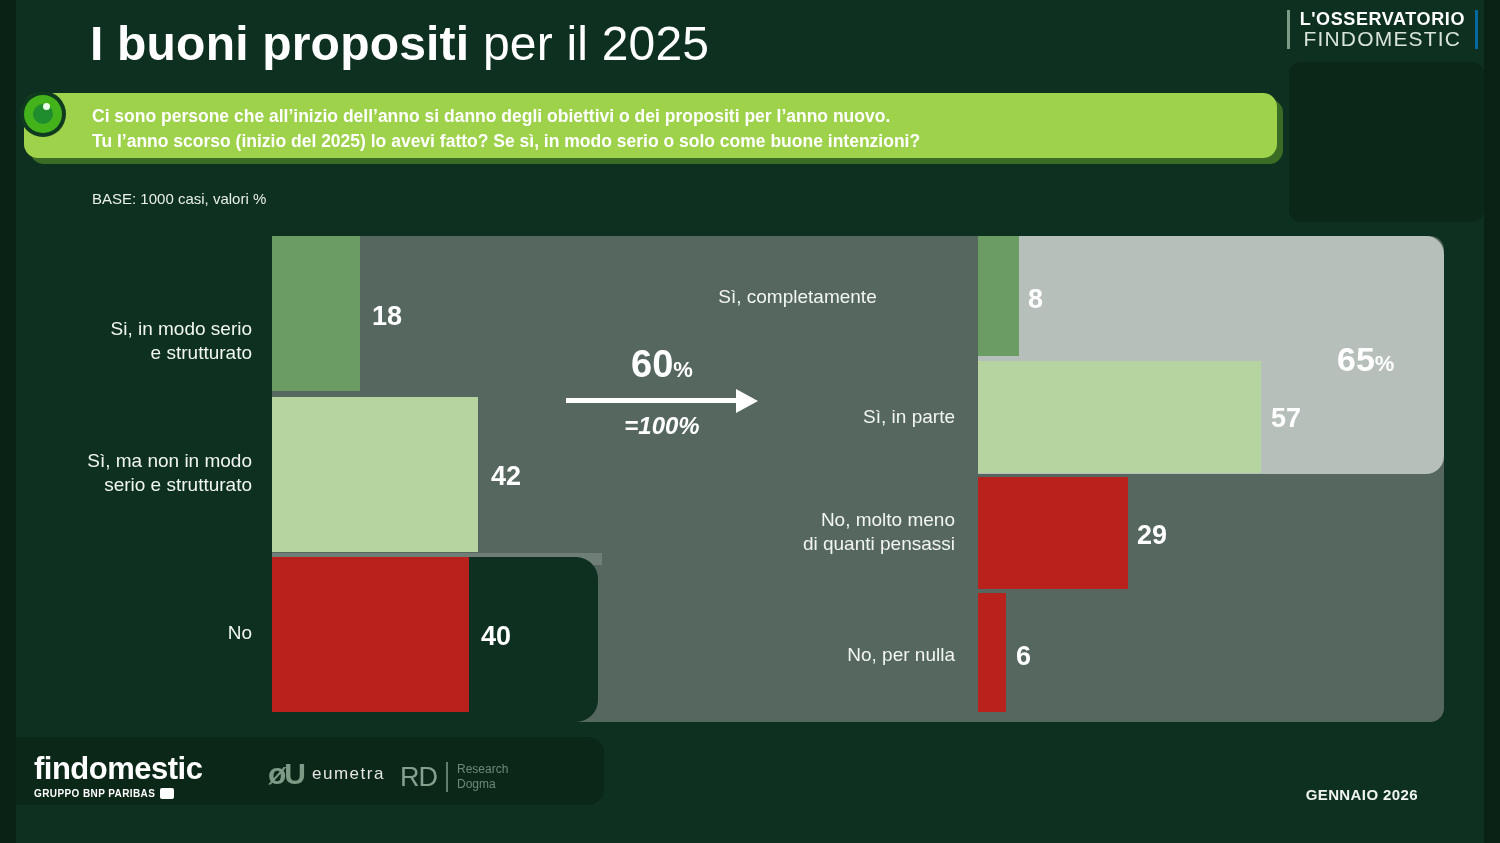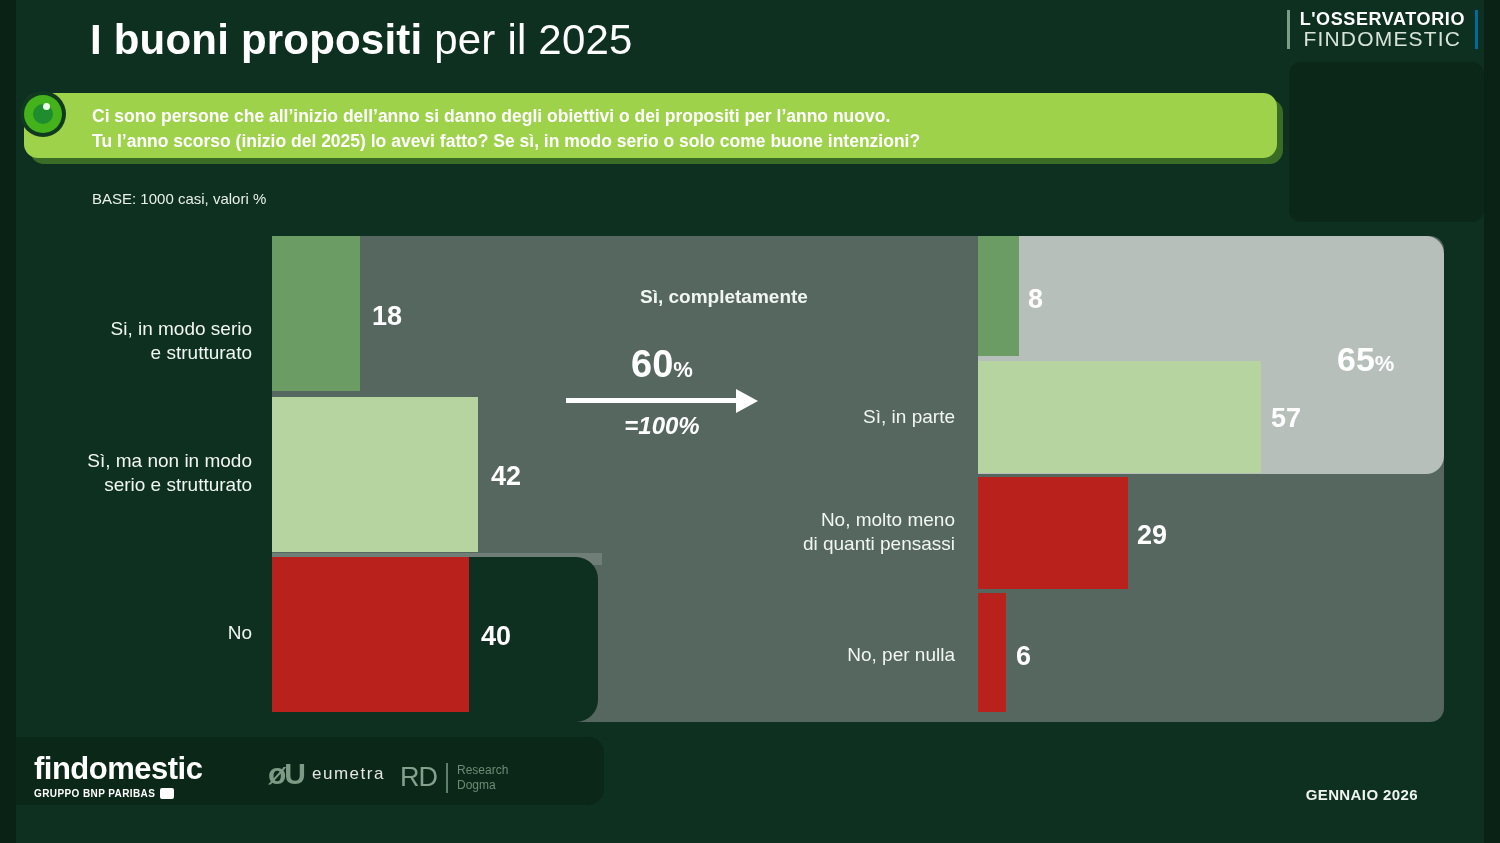--- a/index.html
+++ b/index.html
@@ -9,21 +9,21 @@
     font-family:"Liberation Sans", sans-serif;
     color:#ffffff;
   }
   
   #stage{position:absolute;left:0;top:0;width:1500px;height:843px;
          background:#0e3020;}
   .edge-strip{position:absolute;top:0;bottom:0;width:16px;background:#0a2216;}
   .edge-left{left:0;} .edge-right{right:0;}
 
   
-  #title{position:absolute;left:90px;top:16px;font-size:42px;letter-spacing:.2px;
+  #title{position:absolute;left:90px;top:16px;font-size:48px;letter-spacing:.2px;
          white-space:nowrap;}
   #title .b{font-weight:bold;}
   #title .n{font-weight:normal;}
 
   #obs-logo{position:absolute;right:22px;top:10px;text-align:center;
             line-height:1.0;padding:0 10px;
             border-left:3px solid #7d9c88;border-right:3px solid #0369a1;}
   #obs-logo .l1{font-size:18px;font-weight:bold;letter-spacing:.6px;color:#ffffff;}
   #obs-logo .l2{font-size:21px;font-weight:normal;letter-spacing:1.2px;color:#d8e3da;}
 
@@ -75,21 +75,21 @@
   #l1-val{left:491px;top:461px;}
   #l1-cat{left:40px;top:449px;width:212px;text-align:right;}
 
   #l2-bar{left:272px;top:557px;width:197px;height:155px;background:#b9211d;}
   #l2-val{left:481px;top:621px;}
   #l2-cat{left:40px;top:621px;width:212px;text-align:right;}
 
   
   #r0-bar{left:978px;top:236px;width:41px;height:120px;background:#6b9c63;}
   #r0-val{left:1028px;top:284px;}
-  #r0-cat{left:640px;top:285px;width:315px;text-align:left;font-weight:bold;}
+  #r0-cat{left:640px;top:285px;width:315px;text-align:center;}
 
   #r1-bar{left:978px;top:361px;width:283px;height:112px;background:#b5d4a0;}
   #r1-val{left:1271px;top:403px;}
   #r1-cat{left:640px;top:405px;width:315px;text-align:right;}
 
   #r2-bar{left:978px;top:477px;width:150px;height:112px;background:#b9211d;}
   #r2-val{left:1137px;top:520px;}
   #r2-cat{left:640px;top:508px;width:315px;text-align:right;}
 
   #r3-bar{left:978px;top:593px;width:28px;height:119px;background:#b9211d;}
@@ -117,21 +117,21 @@
   #fd-logo{position:absolute;left:34px;bottom:44px;}
   #fd-logo .fd-name{font-size:31px;font-weight:bold;color:#ffffff;letter-spacing:-.5px;}
   #fd-logo .fd-sub{font-size:10px;font-weight:bold;color:#ffffff;letter-spacing:.4px;
                    margin-top:1px;display:flex;align-items:center;gap:5px;}
   #fd-logo .fd-sq{display:inline-block;width:14px;height:11px;background:#ffffff;
                   border-radius:2px;}
   #eu-logo{position:absolute;left:268px;bottom:52px;display:flex;align-items:center;gap:8px;
            color:#6d8a77;}
   #eu-logo .mark{font-size:30px;font-weight:bold;letter-spacing:-2px;color:#7d9a86;}
   #eu-logo .word{font-size:17px;letter-spacing:1.5px;color:#e5e5e5;}
-  #rd-logo{position:absolute;left:400px;bottom:50px;display:flex;align-items:center;gap:9px;
+  #rd-logo{position:absolute;left:400px;bottom:50px;display:flex;gap:9px;
            color:#7d9a86;}
   #rd-logo .mark{font-size:27px;letter-spacing:-1px;color:#85a18e;}
   #rd-logo .divider{width:2px;height:30px;background:#5f7e6b;}
   #rd-logo .word{font-size:12px;line-height:1.25;color:#6d8a77;}
   #date{position:absolute;right:82px;bottom:40px;font-size:15px;font-weight:bold;color:#f0f4f0;
         letter-spacing:.4px;}
 </style>
 </head>
 <body>
 

